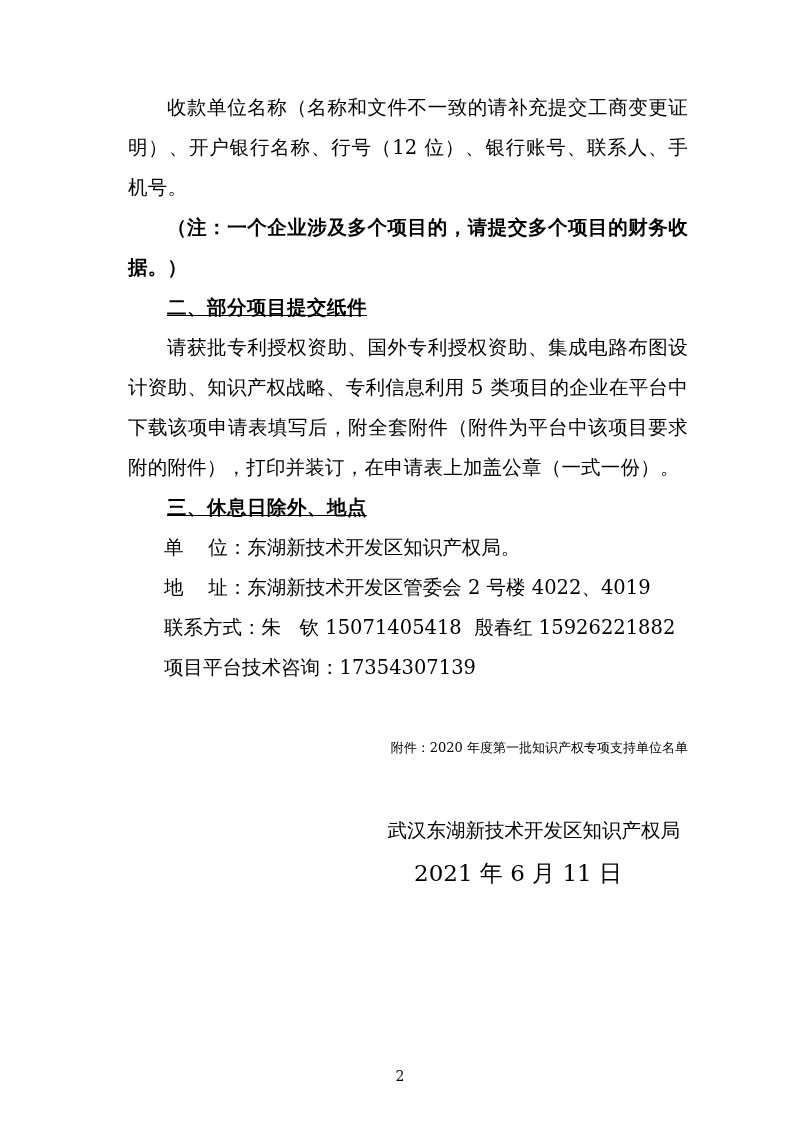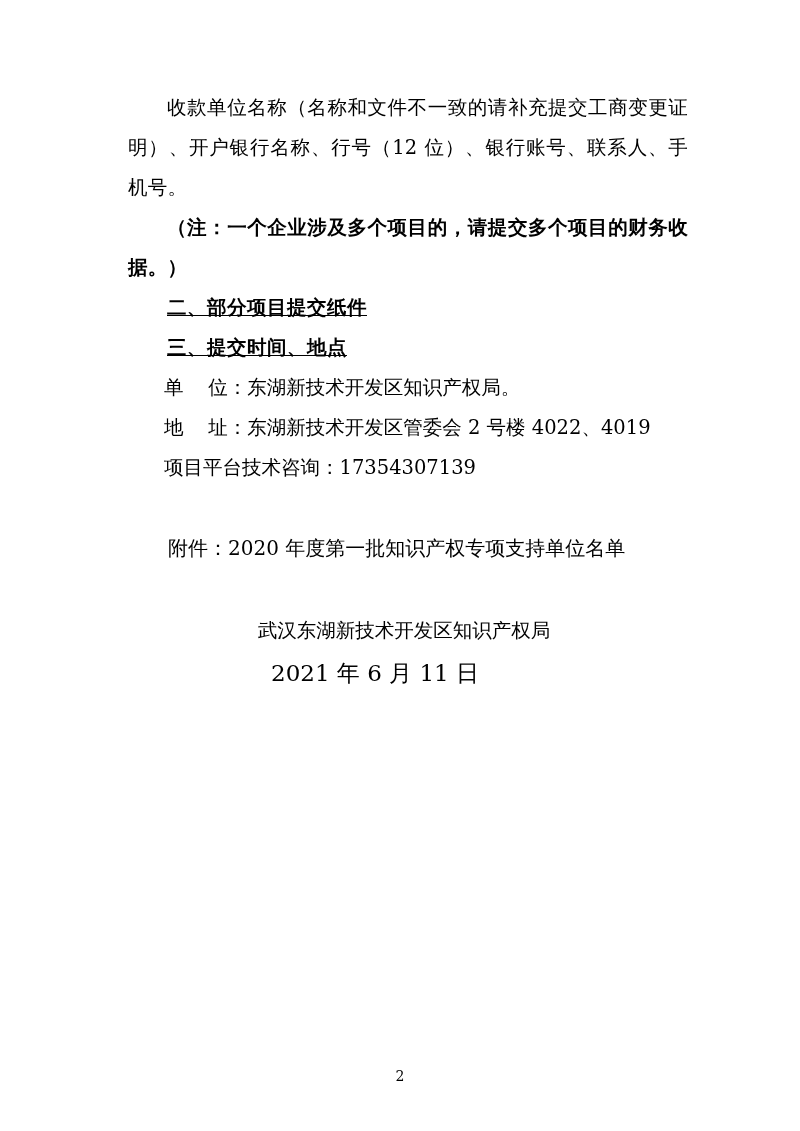--- a/index.html
+++ b/index.html
@@ -58,28 +58,29 @@
     white-space: pre;
     padding-left: 36px;
   }
   .info-line.deep {
     padding-left: 110px;
   }
   .spacer-line {
     height: 40px;
   }
   .attach {
-    font-size: 20px;
+    font-size: 13px;
     line-height: 40px;
     margin: 0;
     text-indent: 2em;
+    text-align: right;
   }
   .signblock {
     margin-top: 42px;
-    text-align: center;
+    text-align: right;
     padding-right: 8px;
   }
   .signblock .signline {
     font-size: 19.5px;
     line-height: 42px;
     margin: 0;
   }
   .signblock .dateline {
     font-size: 23px;
     line-height: 42px;
@@ -102,25 +103,27 @@
 <div class="page">
 
   <div class="content">
 
     <p class="para indent">收款单位名称（名称和文件不一致的请补充提交工商变更证明）、开户银行名称、行号（12 位）、银行账号、联系人、手机号。</p>
 
     <p class="para indent bold-inline">（注：一个企业涉及多个项目的，请提交多个项目的财务收据。）</p>
 
     <p class="heading">二、部分项目提交纸件</p>
 
+    <p class="para indent">请获批专利授权资助、国外专利授权资助、集成电路布图设计资助、知识产权战略、专利信息利用 5 类项目的企业在平台中下载该项申请表填写后，附全套附件（附件为平台中该项目要求附的附件），打印并装订，在申请表上加盖公章（一式一份）。</p>
 
-    <p class="heading">三、提交时间、地点</p>
+    <p class="heading">三、休息日除外、地点</p>
 
     <p class="info-line">单    位：东湖新技术开发区知识产权局。</p>
     <p class="info-line">地    址：东湖新技术开发区管委会 2 号楼 4022、4019</p>
+    <p class="info-line">联系方式：朱   钦 15071405418  殷春红 15926221882</p>
     <p class="info-line">项目平台技术咨询：17354307139</p>
 
     <div class="spacer-line"></div>
 
     <p class="attach">附件：2020 年度第一批知识产权专项支持单位名单</p>
 
     <div class="signblock">
       <p class="signline">武汉东湖新技术开发区知识产权局</p>
       <p class="dateline">2021 年 6 月 11 日</p>
     </div>

